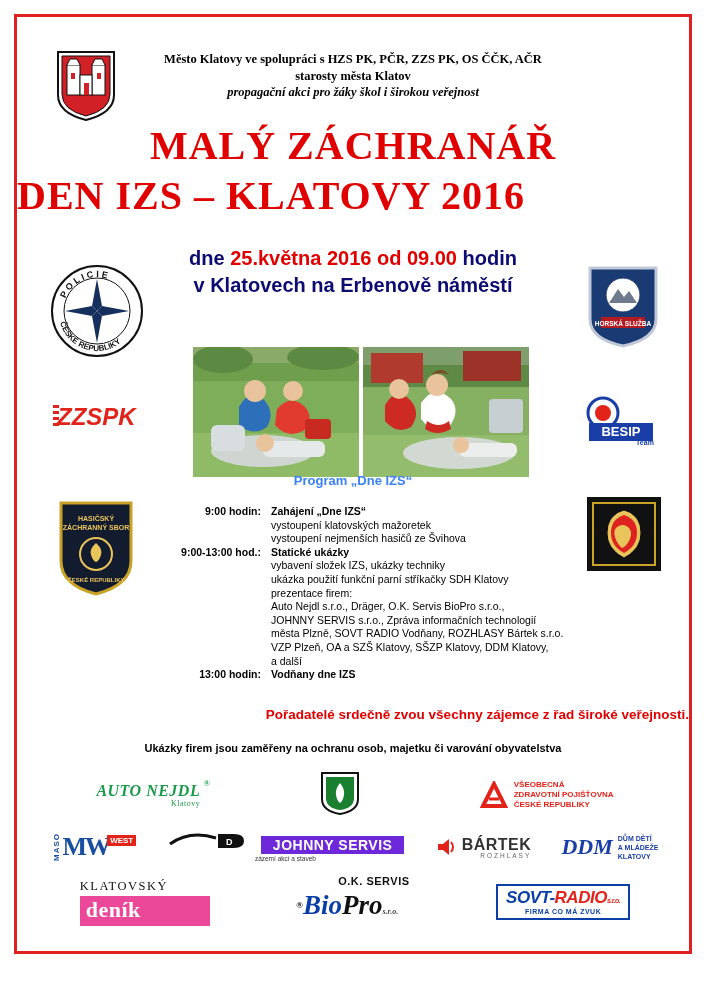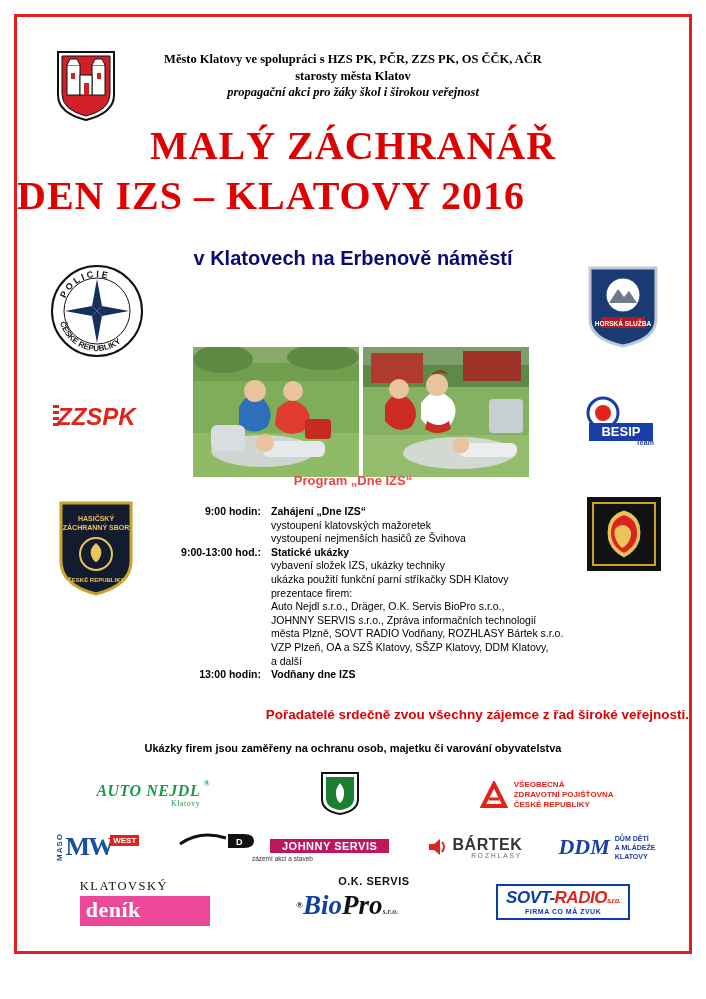--- a/index.html
+++ b/index.html
@@ -128,21 +128,21 @@
   .photo.p2 { width: 166px; height: 130px; }
   
   .program-title {
     position: absolute;
     left: 0; right: 0;
     top: 456px;
     text-align: center;
     font-family: "Liberation Sans", sans-serif;
     font-weight: bold;
     font-size: 13px;
-    color: #ef4444;
+    color: #3b82f6;
   }
   .schedule {
     position: absolute;
     left: 140px;
     top: 488px;
     width: 420px;
     font-size: 10.5px;
     line-height: 13.6px;
     color: #000;
   }
@@ -261,24 +261,24 @@
     font-size: 8px;
     font-weight: bold;
     color: #1a4fa0;
     letter-spacing: 1px;
     margin-right: 2px;
   }
   .johnny {
     text-align: center;
   }
   .johnny .jn {
-    background: #be185d;
+    background: #6d28d9;
     color: #fff;
     font-weight: bold;
-    font-size: 11px;
+    font-size: 14px;
     padding: 1px 12px;
     letter-spacing: .5px;
     display: inline-block;
   }
   .johnny .jsub {
     font-size: 6.5px;
     color: #333;
     margin-top: 1px;
   }
   .bartek {
@@ -407,20 +407,23 @@
       <div class="ln1">Město Klatovy ve spolupráci s  HZS PK, PČR,  ZZS PK, OS ČČK, AČR</div>
       <div class="ln3">starosty města  Klatov</div>
       <div class="ln4">propagační akci pro žáky škol i širokou veřejnost</div>
     </div>
   </div>
 
   <div class="title1">MALÝ ZÁCHRANÁŘ</div>
   <div class="title2">DEN IZS – KLATOVY 2016</div>
 
   <div class="datewrap">
+    <div>
+      <span>dne </span><span class="hl">25.května 2016 od 09.00</span><span> hodin</span>
+    </div>
     <div>v Klatovech na Erbenově náměstí</div>
   </div>
 
   <div class="logo-abs police-badge">
     <svg viewBox="0 0 96 96" width="96" height="96">
       <circle cx="48" cy="48" r="45" fill="#ffffff" stroke="#111" stroke-width="2"></circle>
       <circle cx="48" cy="48" r="33" fill="#ffffff" stroke="#111" stroke-width="1"></circle>
       <g fill="#16305e">
         <polygon points="48,16 53,43 48,48 43,43"></polygon>
         <polygon points="80,48 53,53 48,48 53,43"></polygon>

